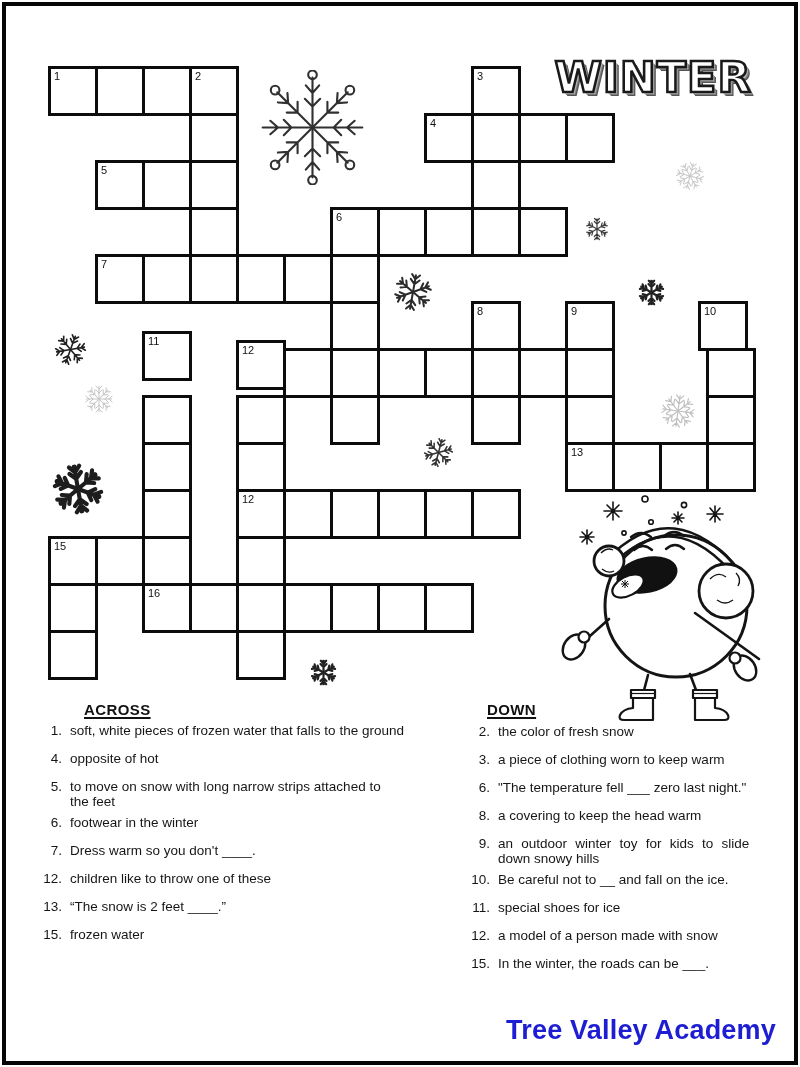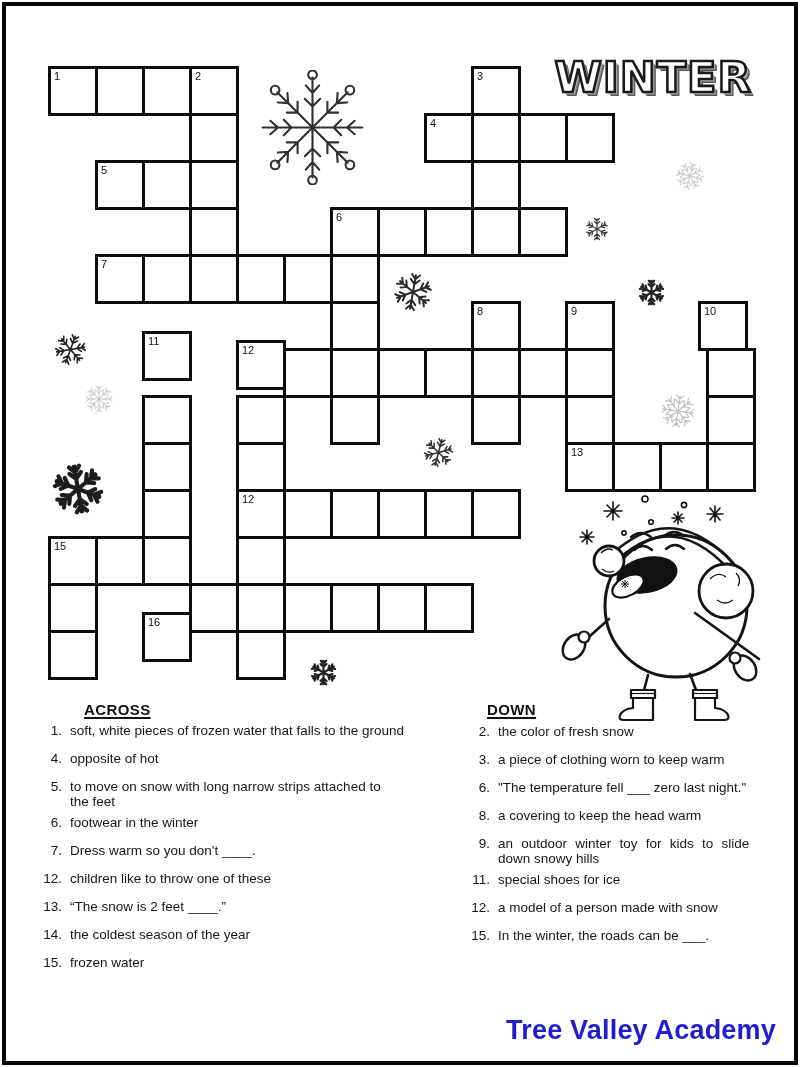--- a/index.html
+++ b/index.html
@@ -235,21 +235,21 @@
       <div class="cell" style="left: 377px; top: 489px; border-color: rgb(12, 12, 12);"></div>
       <div class="cell" style="left: 424px; top: 489px; border-color: rgb(12, 12, 12);"></div>
       <div class="cell" style="left: 471px; top: 489px; border-color: rgb(12, 12, 12);"></div>
       <div class="cell" style="left: 48px; top: 536px; border-color: rgb(12, 12, 12);">
         <span class="cnum">15</span>
       </div>
       <div class="cell" style="left: 95px; top: 536px; border-color: rgb(12, 12, 12);"></div>
       <div class="cell" style="left: 142px; top: 536px; border-color: rgb(12, 12, 12);"></div>
       <div class="cell" style="left: 236px; top: 536px; border-color: rgb(12, 12, 12);"></div>
       <div class="cell" style="left: 48px; top: 583px; border-color: rgb(12, 12, 12);"></div>
-      <div class="cell" style="left: 142px; top: 612px; border-color: rgb(12, 12, 12);">
+      <div class="cell" style="left: 142px; top: 583px; border-color: rgb(12, 12, 12);">
         <span class="cnum">16</span>
       </div>
       <div class="cell" style="left: 189px; top: 583px; border-color: rgb(12, 12, 12);"></div>
       <div class="cell" style="left: 236px; top: 583px; border-color: rgb(12, 12, 12);"></div>
       <div class="cell" style="left: 283px; top: 583px; border-color: rgb(12, 12, 12);"></div>
       <div class="cell" style="left: 330px; top: 583px; border-color: rgb(12, 12, 12);"></div>
       <div class="cell" style="left: 377px; top: 583px; border-color: rgb(12, 12, 12);"></div>
       <div class="cell" style="left: 424px; top: 583px; border-color: rgb(12, 12, 12);"></div>
       <div class="cell" style="left: 48px; top: 630px; border-color: rgb(12, 12, 12);"></div>
       <div class="cell" style="left: 236px; top: 630px; border-color: rgb(12, 12, 12);"></div>
@@ -358,26 +358,20 @@
           <div>children like to throw one of these</div>
         </div>
       </div>
       <div class="clue" data-lines="1">
         <div class="cnum2">13.</div>
         <div class="ctext">
           <div>“The snow is 2 feet ____.”</div>
         </div>
       </div>
       <div class="clue" data-lines="1">
-        <div class="cnum2">14.</div>
-        <div class="ctext">
-          <div>the coldest season of the year</div>
-        </div>
-      </div>
-      <div class="clue" data-lines="1">
         <div class="cnum2">15.</div>
         <div class="ctext">
           <div>frozen water</div>
         </div>
       </div>
     </div>
 
   <div class="clue-header" style="left:487px;top:701px;position:absolute;">DOWN</div>
   <div class="clue-list" id="down-list" style="left:470px;top:724px;width:300px;">
       <div class="clue" data-lines="1">
@@ -405,20 +399,26 @@
         </div>
       </div>
       <div class="clue" data-lines="2">
         <div class="cnum2">9.</div>
         <div class="ctext">
           <div class="spread">an outdoor winter toy for kids to slide</div>
           <div>down snowy hills</div>
         </div>
       </div>
       <div class="clue" data-lines="1">
+        <div class="cnum2">10.</div>
+        <div class="ctext">
+          <div>Be careful not to __ and fall on the ice.</div>
+        </div>
+      </div>
+      <div class="clue" data-lines="1">
         <div class="cnum2">11.</div>
         <div class="ctext">
           <div>special shoes for ice</div>
         </div>
       </div>
       <div class="clue" data-lines="1">
         <div class="cnum2">12.</div>
         <div class="ctext">
           <div>a model of a person made with snow</div>
         </div>

